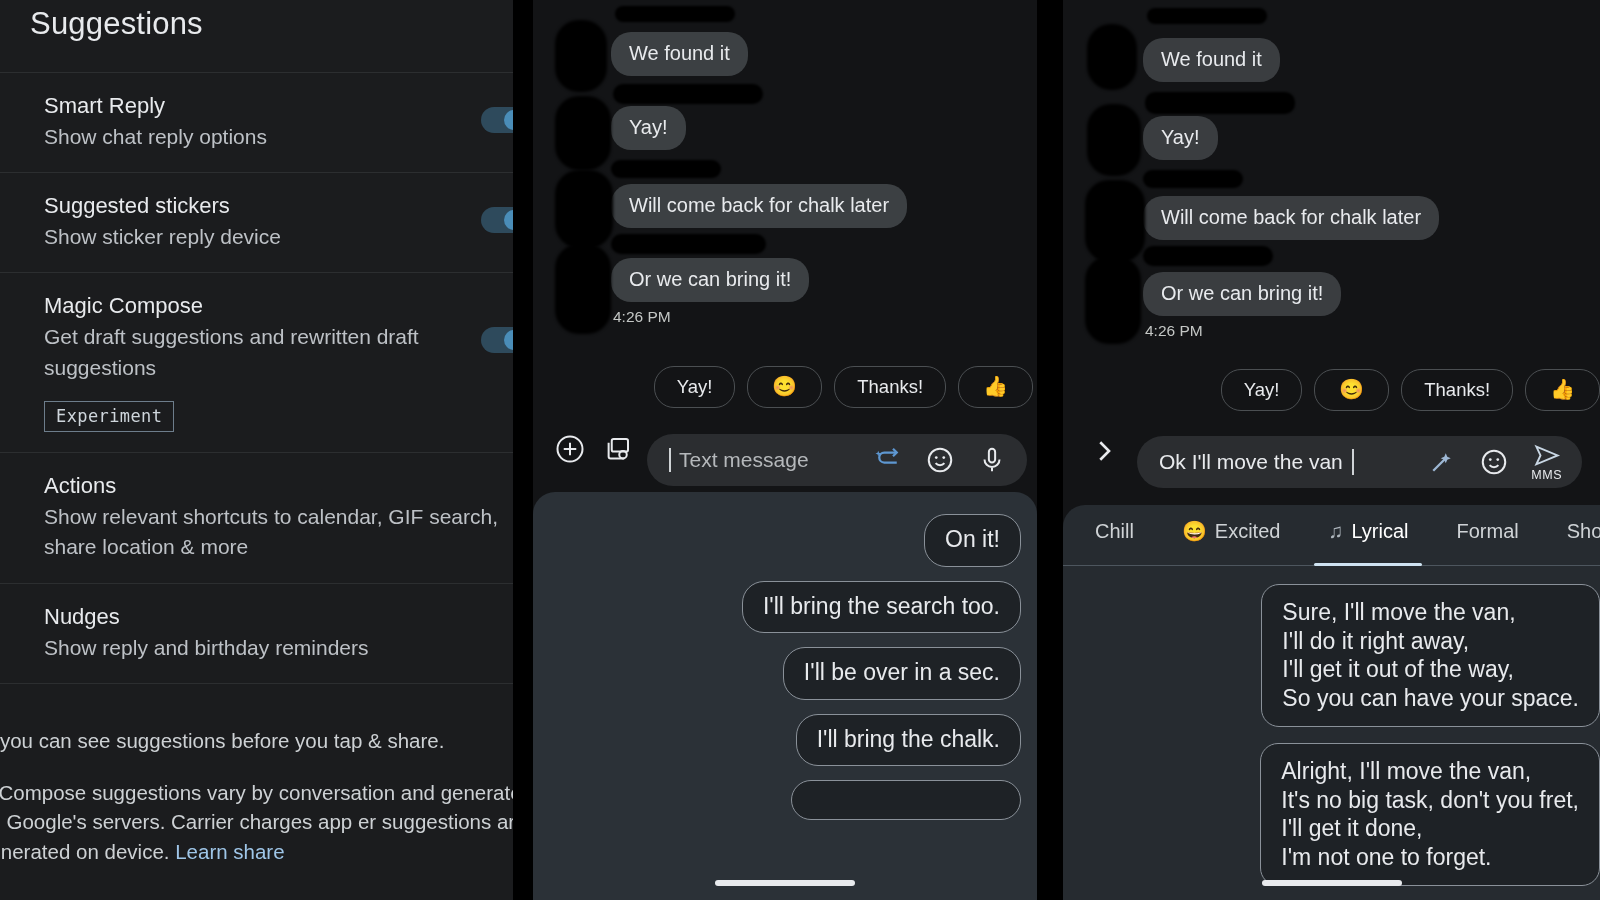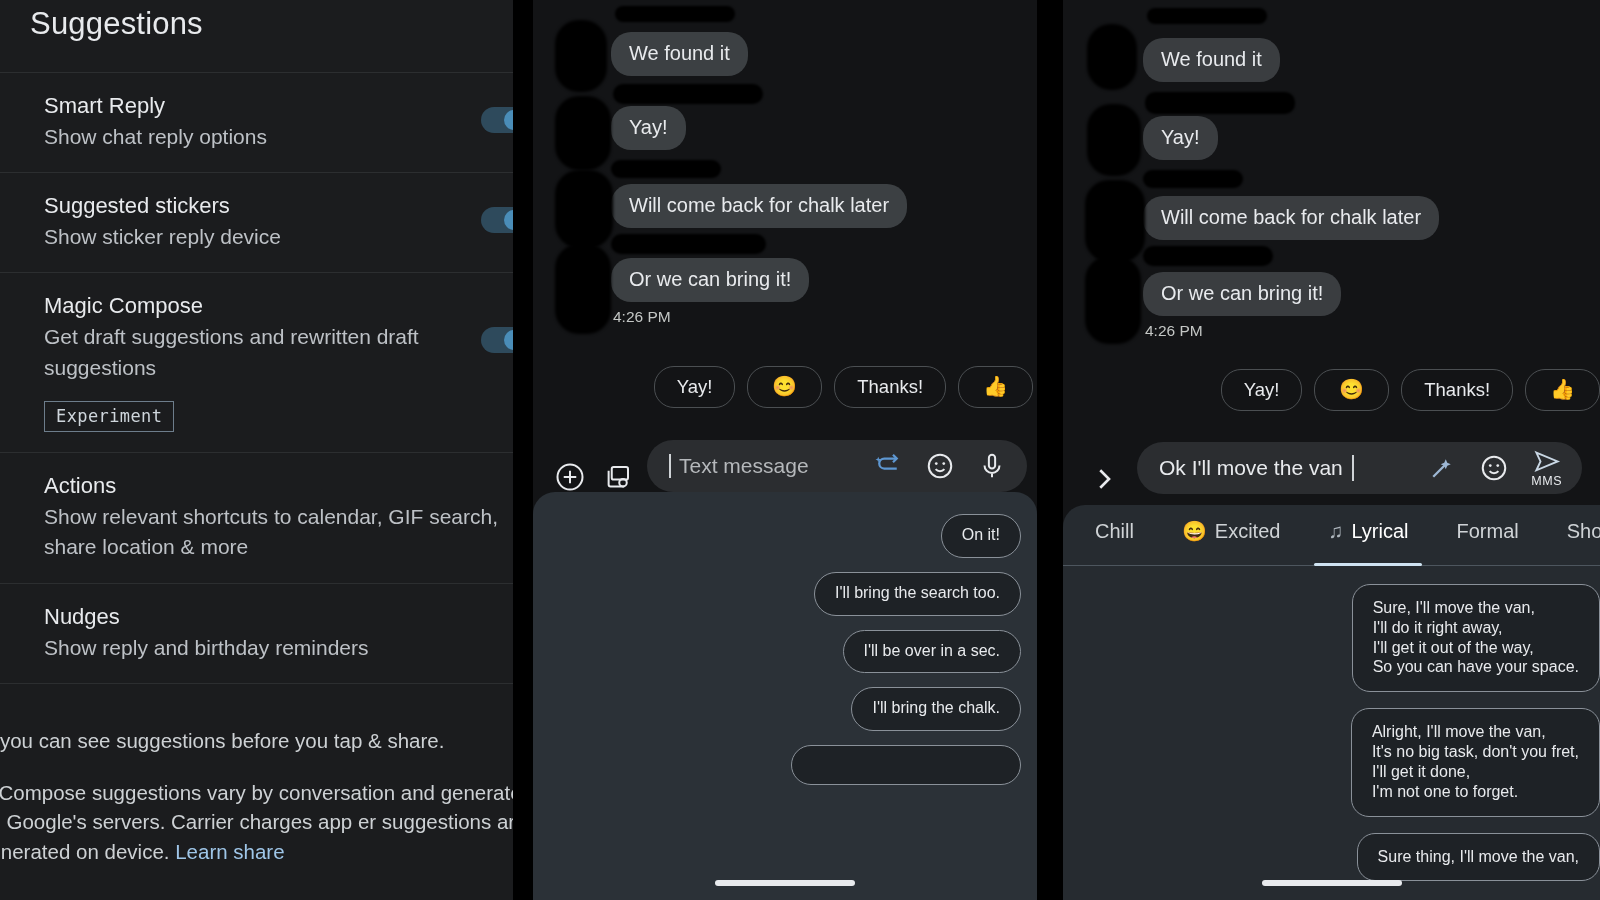--- a/index.html
+++ b/index.html
@@ -88,21 +88,21 @@
     position:absolute; left:0; right:0; display:flex; justify-content:flex-end;
     gap: 12px; padding-right: 4px;
   }
   .chip {
     border: 1px solid #4b4f52; border-radius: 20px; color:#e8eaed;
     font-size: 18.5px; padding: 9px 22px; white-space:nowrap; background: transparent;
   }
   .chip.emoji { font-size: 20px; padding: 7px 24px; }
 
   
-  .inputbar { position:absolute; left:0; right:0; display:flex; align-items:flex-end; }
+  .inputbar { position:absolute; left:0; right:0; display:flex; align-items:flex-start; }
   .ib-left { display:flex; align-items:center; gap: 18px; padding-left: 22px; }
   .ib-field {
     flex: 1; display:flex; align-items:center; margin: 0 10px 0 14px;
     background: #2b2d30; border-radius: 26px; height: 52px; padding: 0 20px 0 22px;
   }
   .ib-placeholder { color:#b5b8bb; font-size: 21px; flex:1; }
   .ib-value { color:#e8eaed; font-size: 21px; }
   .caret { display:inline-block; width:2px; height: 26px; background:#cfd3d6; margin-left: 9px; vertical-align:-5px;}
   .ib-icons { display:flex; align-items:center; gap: 22px; }
   .ic { width: 30px; height: 30px; display:block; }
@@ -110,21 +110,21 @@
   
   .sheet {
     position:absolute; left:0; right:0; bottom:0;
     background: #262b30; border-top-left-radius: 22px; border-top-right-radius: 22px;
     overflow: hidden;
   }
   .sheet.mid { background: #2b3137; }
   .sugg-list { display:flex; flex-direction:column; align-items:flex-end; padding: 22px 16px 0 16px; gap: 14px; }
   .sugg {
     border: 1px solid #8a9199; border-radius: 22px; color:#e8eaed;
-    font-size: 16px; padding: 10px 20px 12px; background: #1e2226;
+    font-size: 23px; padding: 10px 20px 12px; background: #1e2226;
     line-height: 1.24; text-align:left;
   }
   .sugg.tall { border-radius: 18px; padding: 13px 20px 14px; }
 
   
   .tabs {
     display:flex; align-items:center; gap: 0; padding: 14px 0 12px 8px;
     position: relative; border-bottom: 1px solid #4d565e;
   }
   .tab { display:flex; align-items:center; gap: 8px; font-size: 20px; color:#cfd3d6; padding: 0 24px 10px; position:relative; white-space:nowrap; }

